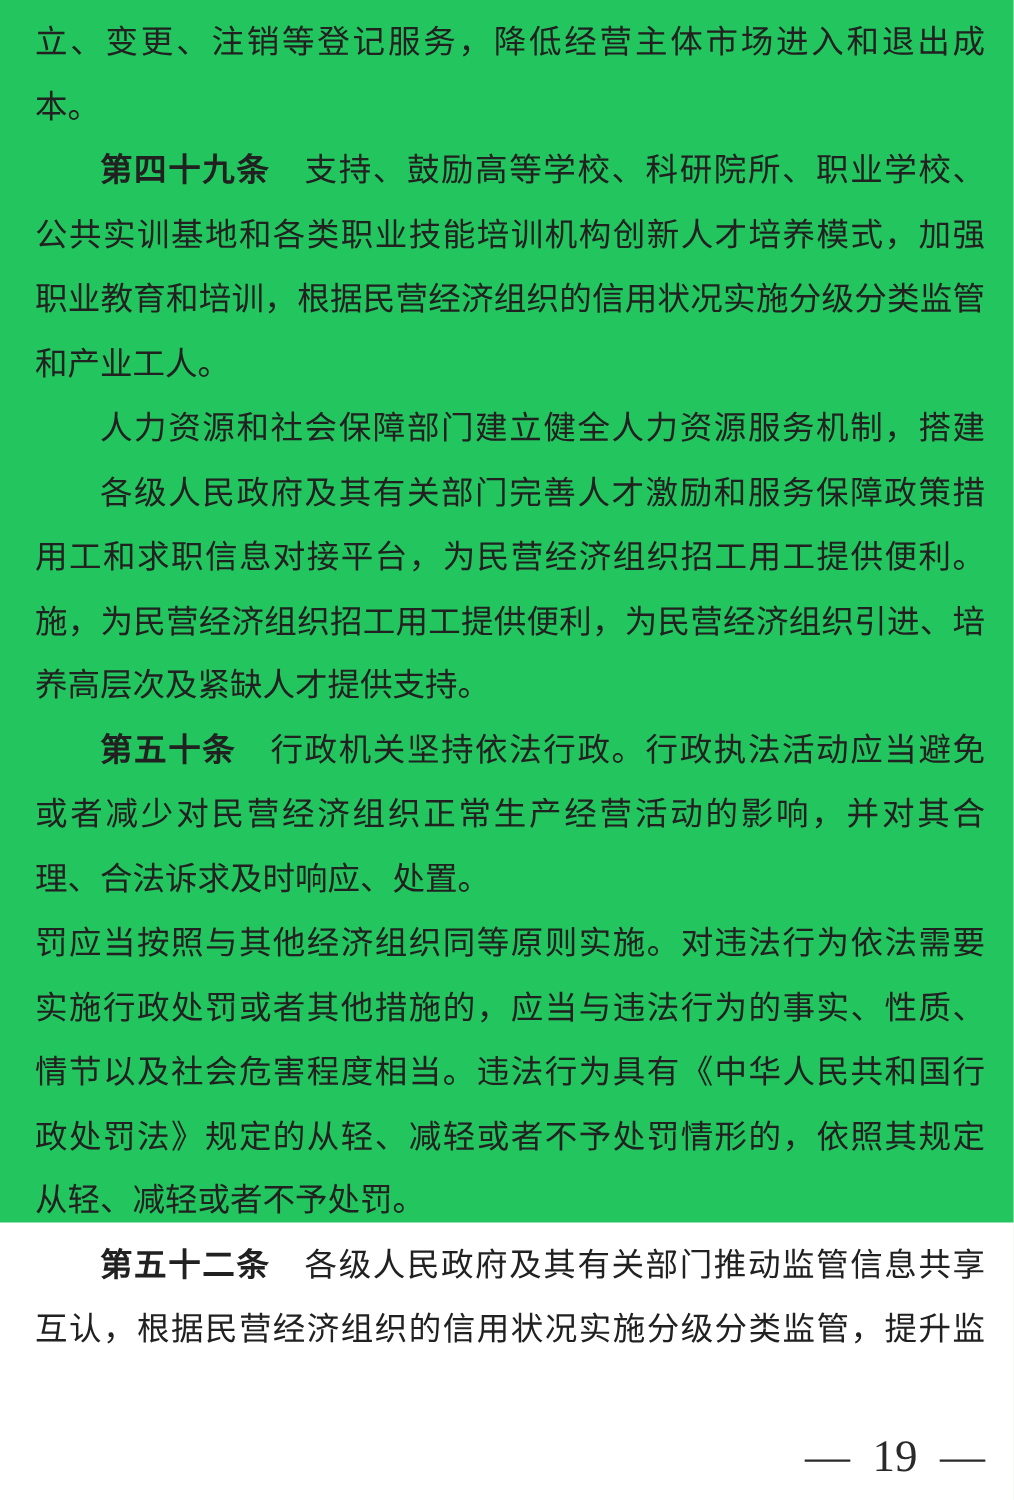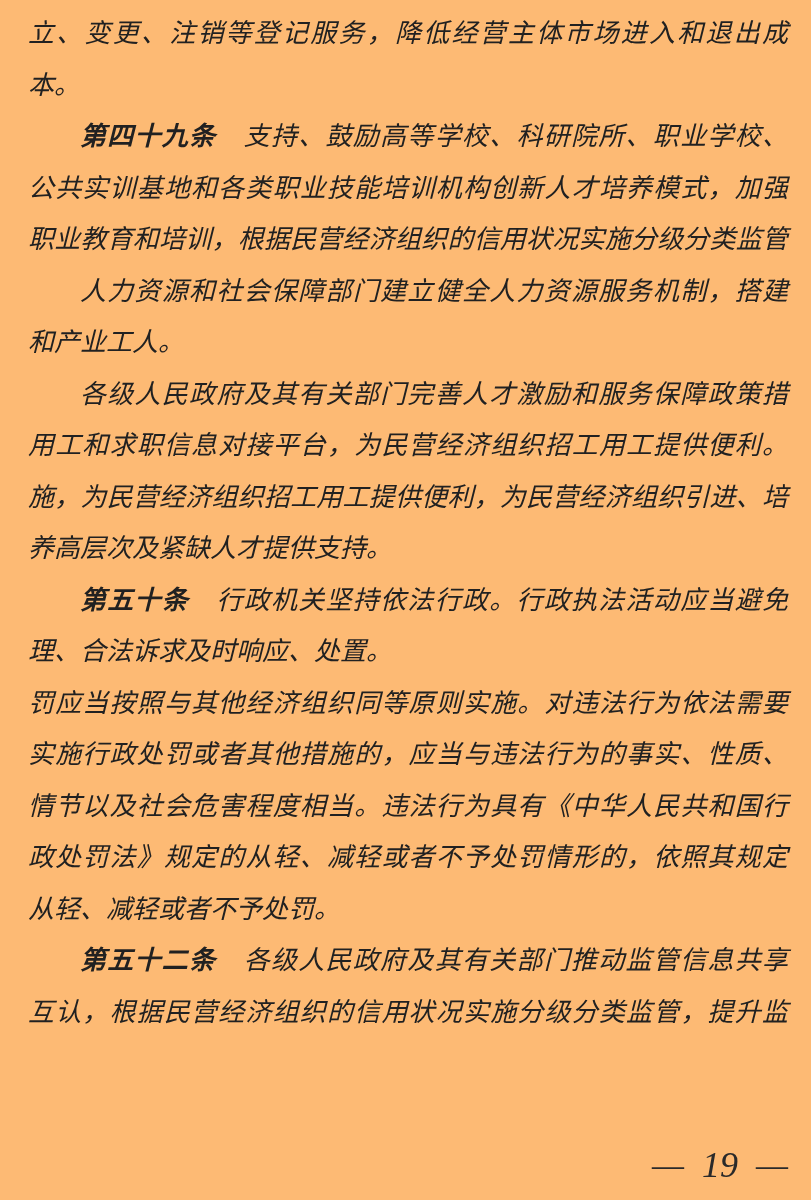--- a/index.html
+++ b/index.html
@@ -6,25 +6,24 @@
     margin: 0;
     padding: 0;
     width: 811px;
     height: 1200px;
     overflow: hidden;
     background: #ffffff;
   }
   .page {
     position: relative;
     width: 811px;
-    height: 1200px;
-    background: #fdba74;
+    height: 978px;
+    background: #22c55e;
     font-family: "Liberation Serif", "DejaVu Serif", serif;
     color: #212121;
-    font-style: italic;
   }
   .text-block {
     position: absolute;
     top: 8px;
     left: 28px;
     width: 760px;
     font-size: 26px;
   }
   .line {
     height: 51.5px;
@@ -54,27 +53,28 @@
 </head>
 <body>
 
 <div class="page">
   <div class="text-block" id="lines">
       <div class="line just">立、变更、注销等登记服务，降低经营主体市场进入和退出成</div>
       <div class="line">本。</div>
       <div class="line just indent"><span class="article-no">第四十九条</span>　支持、鼓励高等学校、科研院所、职业学校、</div>
       <div class="line just">公共实训基地和各类职业技能培训机构创新人才培养模式，加强</div>
       <div class="line just">职业教育和培训，根据民营经济组织的信用状况实施分级分类监管</div>
+      <div class="line">和产业工人。</div>
       <div class="line just indent">人力资源和社会保障部门建立健全人力资源服务机制，搭建</div>
-      <div class="line">和产业工人。</div>
       <div class="line just indent">各级人民政府及其有关部门完善人才激励和服务保障政策措</div>
       <div class="line just">用工和求职信息对接平台，为民营经济组织招工用工提供便利。</div>
       <div class="line just">施，为民营经济组织招工用工提供便利，为民营经济组织引进、培</div>
       <div class="line">养高层次及紧缺人才提供支持。</div>
       <div class="line just indent"><span class="article-no">第五十条</span>　行政机关坚持依法行政。行政执法活动应当避免</div>
+      <div class="line just">或者减少对民营经济组织正常生产经营活动的影响，并对其合</div>
       <div class="line">理、合法诉求及时响应、处置。</div>
       <div class="line just">罚应当按照与其他经济组织同等原则实施。对违法行为依法需要</div>
       <div class="line just">实施行政处罚或者其他措施的，应当与违法行为的事实、性质、</div>
       <div class="line just">情节以及社会危害程度相当。违法行为具有《中华人民共和国行</div>
       <div class="line just">政处罚法》规定的从轻、减轻或者不予处罚情形的，依照其规定</div>
       <div class="line">从轻、减轻或者不予处罚。</div>
       <div class="line just indent"><span class="article-no">第五十二条</span>　各级人民政府及其有关部门推动监管信息共享</div>
       <div class="line just">互认，根据民营经济组织的信用状况实施分级分类监管，提升监</div>
     </div>
   <div class="page-number">— 19 —</div>

